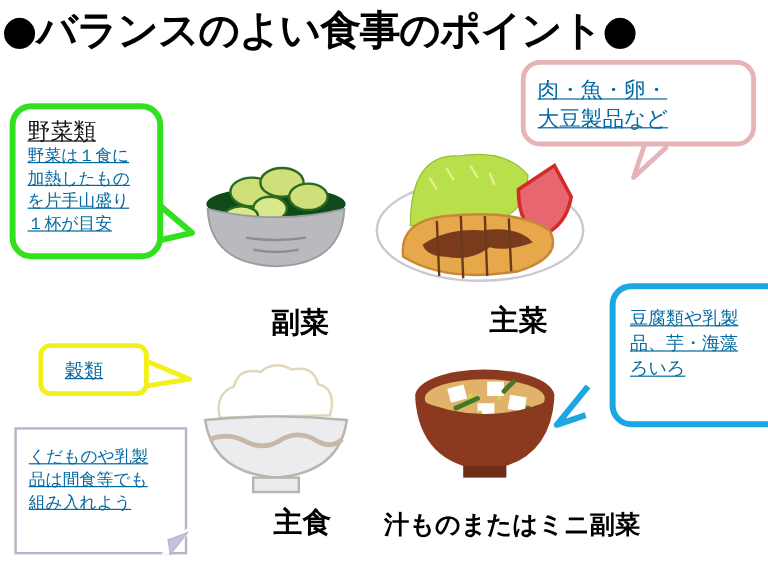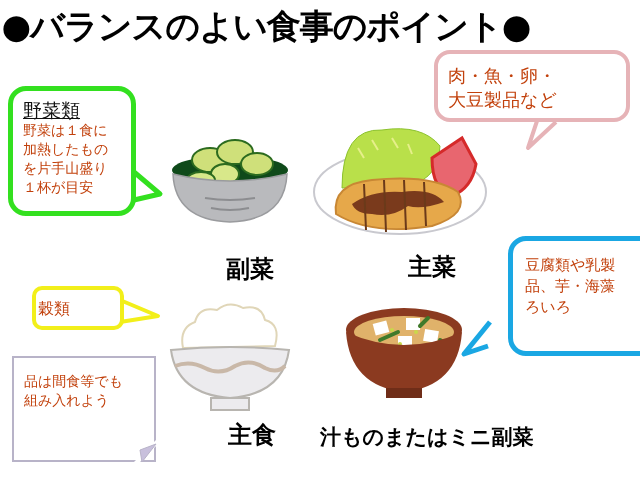--- a/index.html
+++ b/index.html
@@ -2,29 +2,29 @@
 <html><head>
   <meta charset="utf-8">
   <style>
     html, body { margin: 0; padding: 0; background: #ffffff; }
     body { width: 640px; height: 480px; position: relative; overflow: hidden;
            font-family: "DejaVu Sans", "Liberation Sans", sans-serif; color: #111; }
     .abs { position: absolute; }
     .title { left: 0; top: 4px; width: 532px; text-align: center; font-size: 34px;
              font-weight: bold; letter-spacing: -1px; color: #000; line-height: 44px; }
     .bubble { position: absolute; background: #fff; box-sizing: border-box; }
-    .bubble .txt { font-size: 15px; line-height: 19px; color: #c2410c; }
+    .bubble .txt { font-size: 15px; line-height: 19px; color: #0369a1; text-decoration: underline; }
     .b-green { left: 8px; top: 86px; width: 128px; height: 130px; border: 5px solid #33e01f; border-radius: 18px; padding: 8px 6px 6px 10px; }
     .b-green .head { font-size: 19px; line-height: 22px; text-decoration: underline; color: #111; }
     .b-green .txt { font-size: 14px; line-height: 19px; }
     .b-pink { left: 434px; top: 50px; width: 196px; height: 72px; border: 4px solid #e6b3b7; border-radius: 16px; padding: 10px 10px; }
     .b-pink .txt { font-size: 18px; line-height: 24px; }
     .b-blue { left: 508px; top: 236px; width: 180px; height: 120px; border: 5px solid #1aa7e3; border-radius: 18px; padding: 14px 8px 6px 12px; }
     .b-blue .txt { font-size: 15px; line-height: 21px; }
-    .b-yellow { left: 32px; top: 286px; width: 92px; height: 44px; border: 4px solid #f2ef1a; border-radius: 10px; padding: 8px 0 0 2px; }
+    .b-yellow { left: 32px; top: 286px; width: 92px; height: 44px; border: 4px solid #f2ef1a; border-radius: 10px; padding: 8px 0 0 18px; }
     .b-yellow .txt { font-size: 16px; line-height: 22px; }
     .b-note { left: 12px; top: 356px; width: 144px; height: 106px; border: 2px solid #b8b3c8; padding: 14px 6px 6px 10px; }
     .b-note .txt { font-size: 14px; line-height: 19px; }
     .label { position: absolute; font-weight: bold; color: #000; font-size: 24px; line-height: 30px; margin-left: 28px; }
     svg { position: absolute; overflow: visible; }
   </style>
 </head>
 <body>
 
 <div class="abs title">●バランスのよい食事のポイント●</div>
@@ -58,20 +58,21 @@
 </div>
 
 <svg style="left:118px;top:296px;" width="44" height="30">
   <path d="M2 4 L40 20 L2 26" fill="#fff" stroke="#f2ef1a" stroke-width="4" stroke-linejoin="round"></path>
 </svg>
 <div class="bubble b-yellow">
   <div class="txt">穀類</div>
 </div>
 
 <div class="bubble b-note">
+  <div class="txt">くだものや乳製</div>
   <div class="txt">品は間食等でも</div>
   <div class="txt">組み入れよう</div>
 </div>
 <svg style="left:134px;top:440px;" width="24" height="24">
   <path d="M22 0 L22 6 L6 22 L0 22 Z" fill="#fff"></path>
   <path d="M22 4 L8 22 L6 10 Z" fill="#c8c0dc" stroke="#b8b3c8" stroke-width="1"></path>
 </svg>
 
 <svg style="left:165px;top:130px;" width="130" height="100">
   <ellipse cx="65" cy="40" rx="58" ry="14" fill="#0f4a1a"></ellipse>

